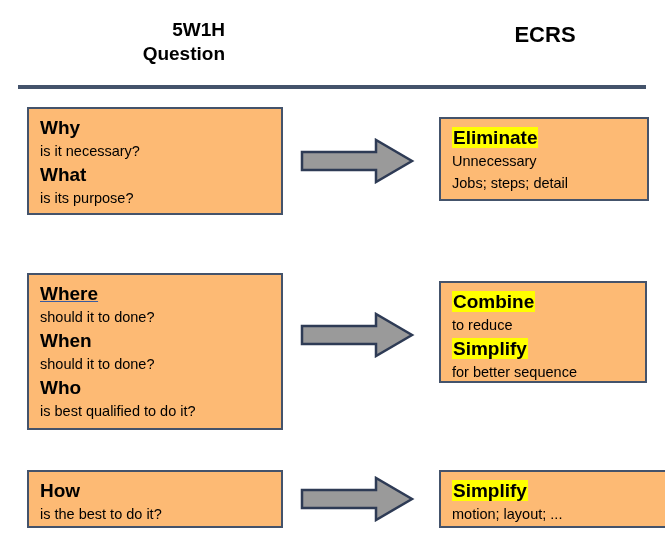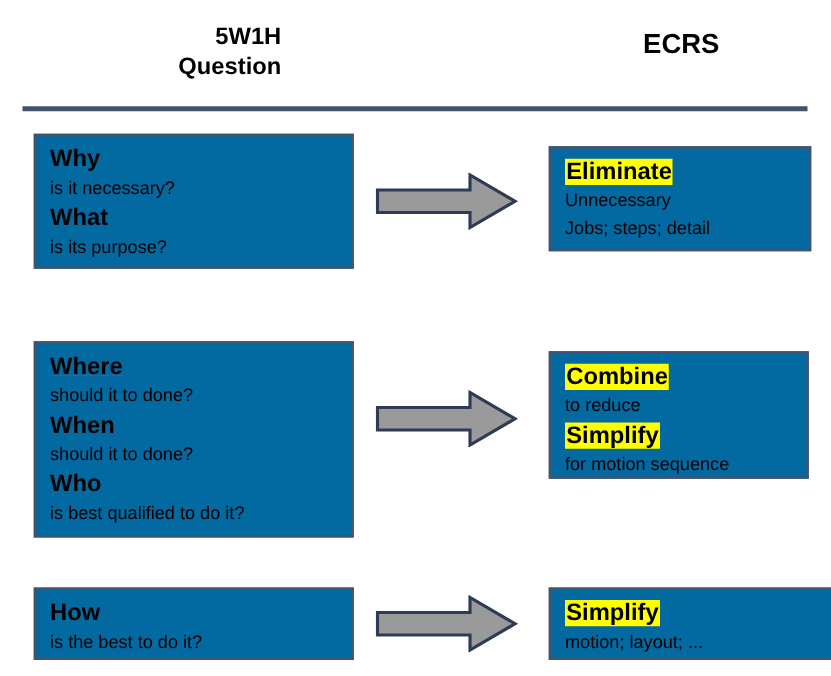--- a/index.html
+++ b/index.html
@@ -47,21 +47,21 @@
     left: 18px; top: 85px;
     width: 628px; height: 4px;
     background: #44536b;
   }
 
   
   .qbox, .abox {
     position: absolute;
     box-sizing: border-box;
     border: 2px solid #44536b;
-    background: #0369a1;
+    background: #fdba74;
   }
   .box-inner {
     padding: 6px 0 0 11px;
   }
   .term {
     font-weight: bold;
     font-size: 19px;
     line-height: 25px;
     white-space: nowrap;
   }
@@ -145,21 +145,21 @@
 
 <svg class="arrow" id="arrow-2" viewBox="0 0 115 46">
   <polygon points="2,14 76,14 76,2 112,23 76,44 76,32 2,32" fill="#9a9a9a" stroke="#2e3b55" stroke-width="2.5" stroke-linejoin="miter"></polygon>
 </svg>
 
 <div class="abox" id="abox-2">
   <div class="box-inner">
     <div class="term"><span class="hl">Combine</span></div>
     <div class="desc">to reduce</div>
     <div class="term"><span class="hl">Simplify</span></div>
-    <div class="desc">for motion sequence</div>
+    <div class="desc">for better sequence</div>
   </div>
 </div>
 
 <div class="qbox" id="qbox-3">
   <div class="box-inner">
     <div class="term">How</div>
     <div class="desc">is the best to do it?</div>
   </div>
 </div>
 

